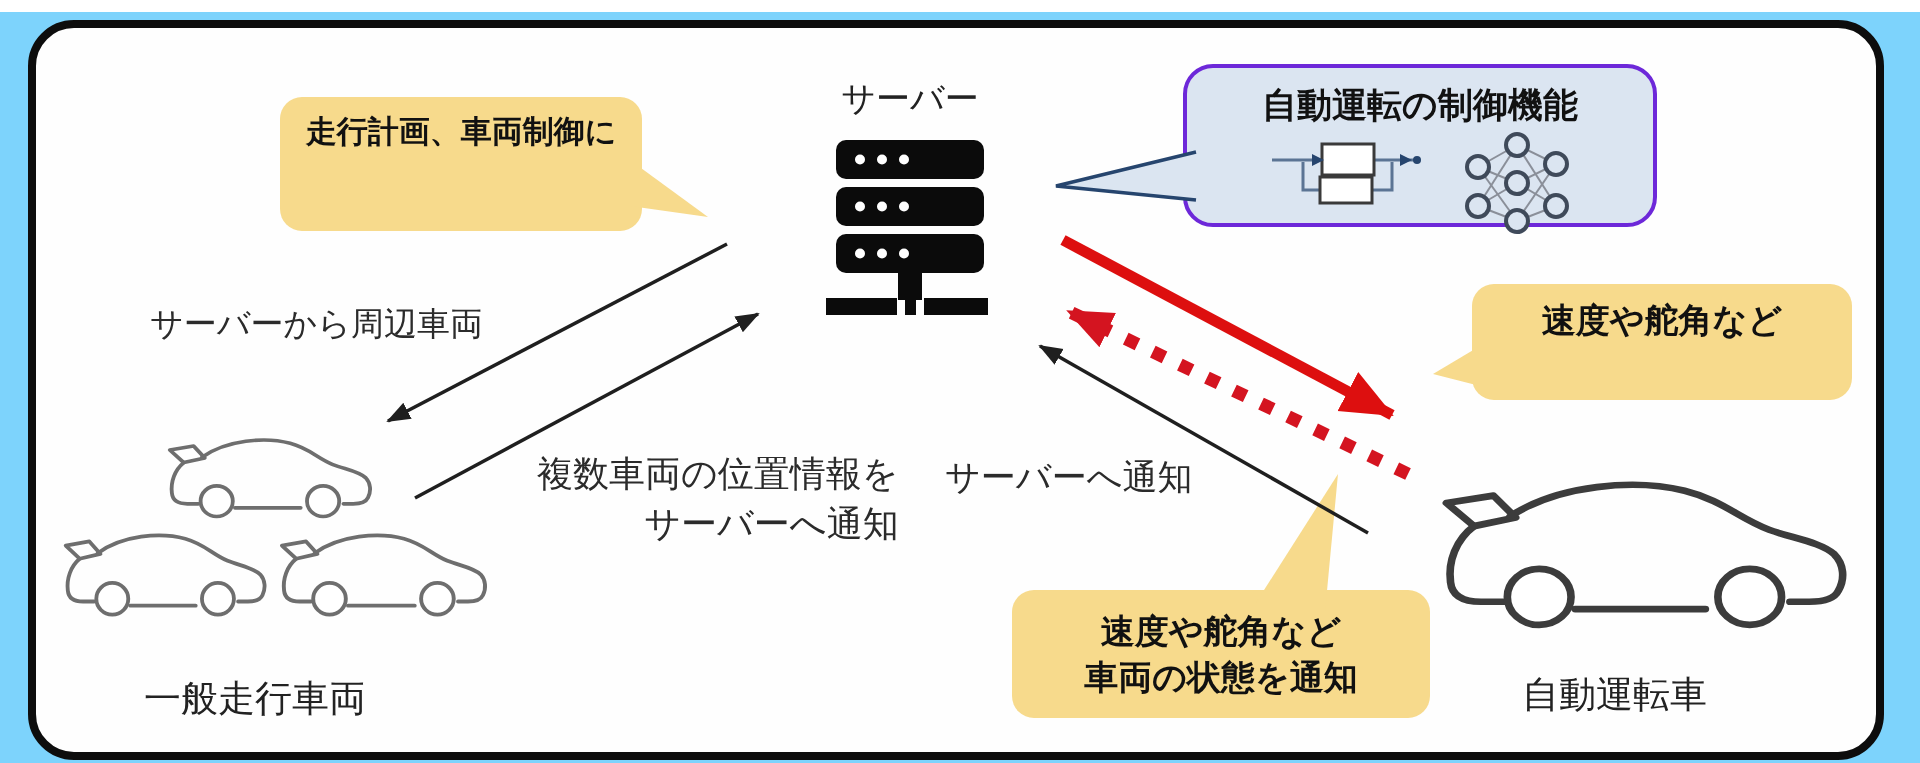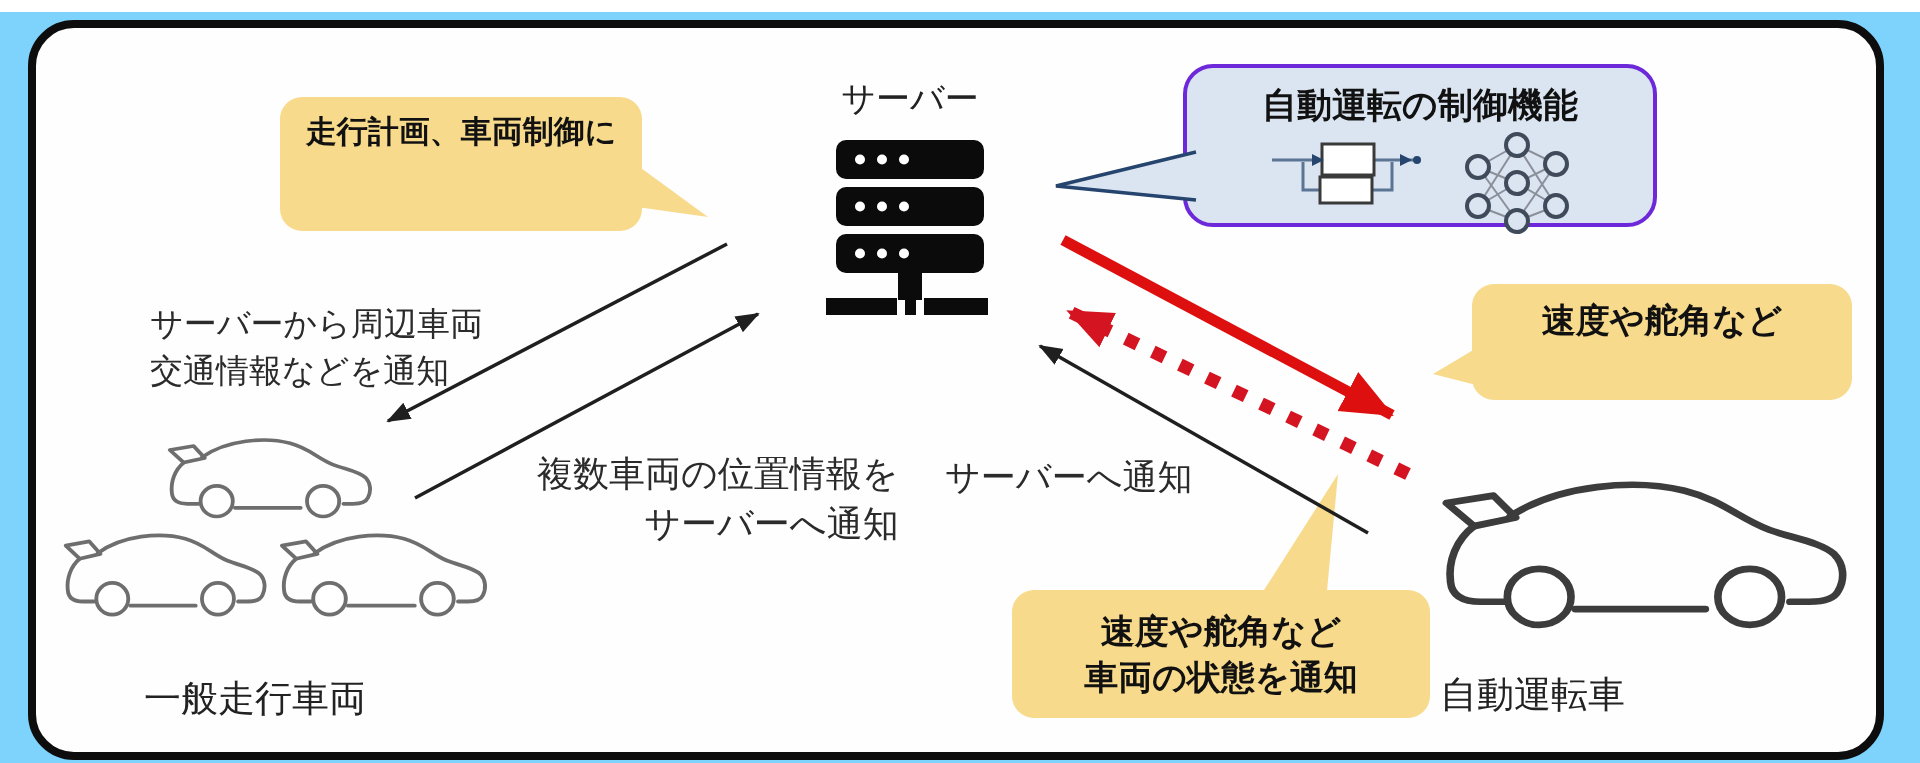--- a/index.html
+++ b/index.html
@@ -23,21 +23,21 @@
   #callout-control .title{display:block;font-weight:bold;font-size:35px;color:#111;margin-top:14px;white-space:nowrap;}
   #callout-command{left:1472px;top:272px;width:380px;height:116px;font-size:34px;line-height:46px;padding-top:13px;}
   #callout-state{left:1012px;top:578px;width:418px;height:128px;font-size:34px;line-height:46px;padding-top:18px;}
   .note{position:absolute;color:#2b2b2b;}
   .note .ln{display:block;white-space:nowrap;}
   #note-server-to-vehicles{left:150px;top:288px;font-size:33px;line-height:47px;}
   #note-multi-position{left:537px;top:437px;font-size:36px;line-height:50px;text-align:right;}
   #note-vehicle-position{left:945px;top:440px;font-size:35px;line-height:50px;}
   .floor-label{position:absolute;color:#222;font-size:37px;white-space:nowrap;}
   #label-general{left:144px;top:662px;}
-  #label-autonomous{left:1440px;top:658px;}
+  #label-autonomous{left:1522px;top:658px;}
   #server-label{position:absolute;left:820px;top:64px;width:180px;text-align:center;font-size:34px;color:#222;white-space:nowrap;}
   #overlay{position:absolute;left:0;top:0;width:1920px;height:763px;pointer-events:none;}
 </style>
 </head>
 <body>
 
 <div id="canvas">
 
   <div class="frame"></div>
 
@@ -55,21 +55,20 @@
     <span class="ln">速度や舵角など</span>
   </div>
 
   <div class="callout yellow" id="callout-state">
     <span class="ln">速度や舵角など</span>
     <span class="ln">車両の状態を通知</span>
   </div>
 
   <div class="note" id="note-server-to-vehicles">
     <span class="ln">サーバーから周辺車両</span>
-    <span class="ln">交通情報などを通知</span>
   </div>
   <div class="note" id="note-multi-position">
     <span class="ln">複数車両の位置情報を</span>
     <span class="ln">サーバーへ通知</span>
   </div>
   <div class="note" id="note-vehicle-position">
     <span class="ln">サーバーへ通知</span>
   </div>
 
   <div class="floor-label" id="label-general">一般走行車両</div>

